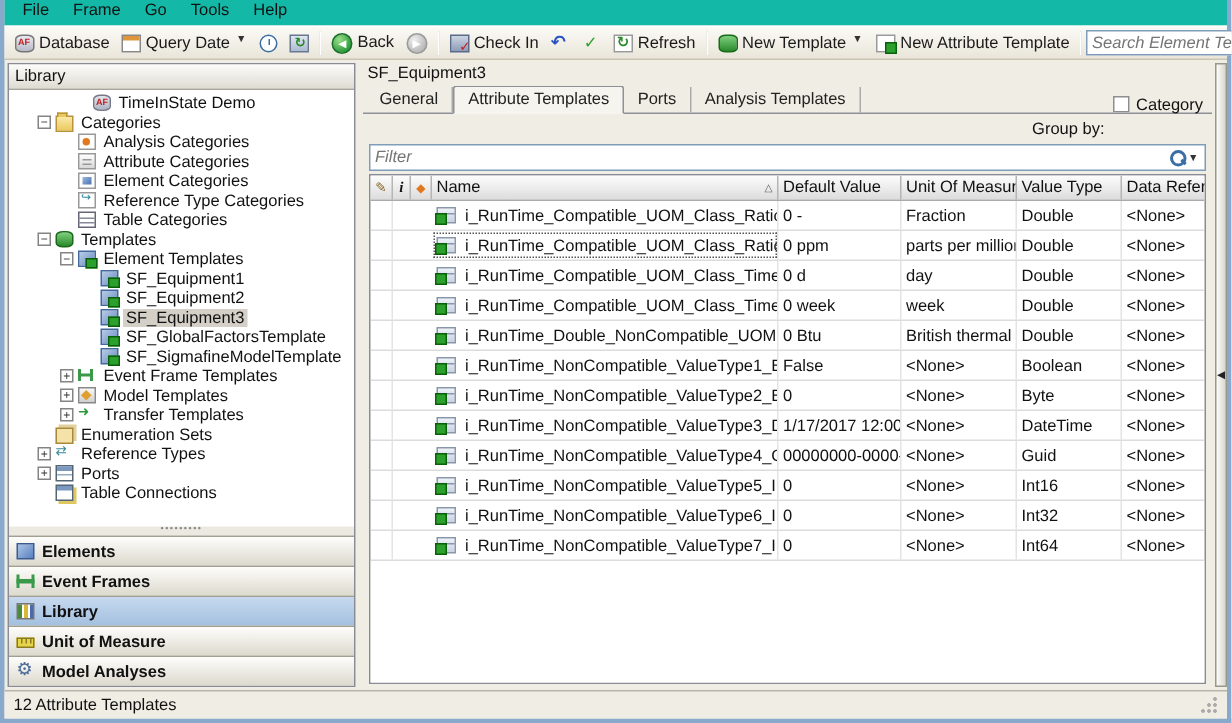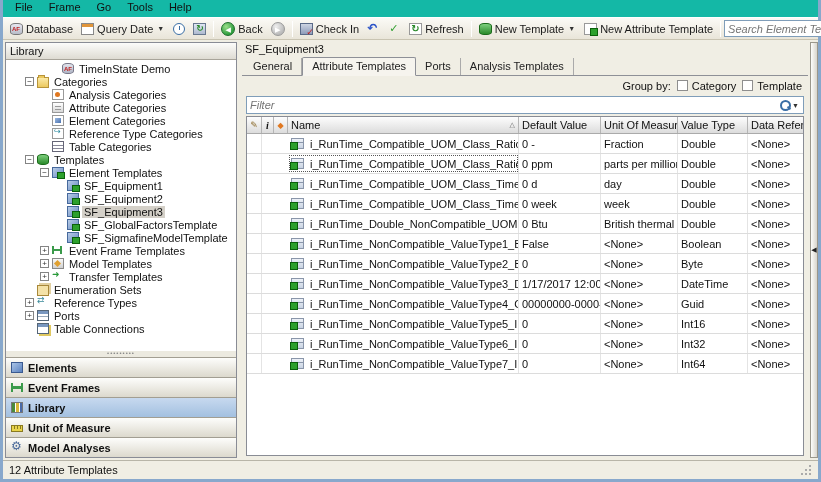--- a/index.html
+++ b/index.html
@@ -19,21 +19,21 @@
   .win-btn { width:17px; height:14px; background:linear-gradient(#fdfdfb,#d9d6cf);
     border:1px solid #8a8a8a; border-radius:2px; font-size:9px; line-height:12px; text-align:center; font-weight:bold; color:#222; }
 
   
   .menubar { height:17px; display:flex; align-items:flex-start; background:#14b8a6; padding-left:4px; flex:0 0 auto; }
   .menu-item { padding:1px 8px; }
 
   
   .toolbar { height:23px; display:flex; align-items:center; background:linear-gradient(#fbfaf6,#e9e5d9);
     border-top:1px solid #fff; border-bottom:1px solid #c9c4b2; padding:0 3px; flex:0 0 auto; white-space:nowrap; }
-  .tb-btn { display:flex; align-items:center; gap:3px; padding:2px 4px; border-radius:2px; }
+  .tb-btn { display:flex; align-items:flex-start; gap:3px; padding:2px 4px; border-radius:2px; }
   .tb-sep { width:1px; height:16px; background:#b9b4a2; border-right:1px solid #fff; margin:0 3px; }
   .drop-arrow { font-size:7px; color:#333; padding:0 1px; }
   .tb-label { color:#1a1a1a; }
   .spacer { flex:1 1 auto; }
   .searchbox { display:flex; align-items:center; width:158px; height:17px; background:#fff;
     border:1px solid #7f9db9; padding:0 3px; margin-right:4px; }
   .searchbox input { border:none; outline:none; flex:1; font:italic 11px "Liberation Sans",sans-serif; color:#9a9a9a; min-width:0; }
 
   
   .mi { display:inline-block; width:13px; height:12px; position:relative; flex:0 0 auto; }
@@ -393,21 +393,21 @@
     <div class="main-panel">
       <div class="main-title">SF_Equipment3</div>
       <div class="tabstrip">
           <span class="tab">General</span>
           <span class="tab active">Attribute Templates</span>
           <span class="tab">Ports</span>
           <span class="tab">Analysis Templates</span>
         </div>
       <div class="groupby-row">
         <span>Group by:</span>
-        <span id="groupby-options" style="display:flex;gap:6px;">
+        <span id="groupby-options" style="display:flex;gap:20px;flex-direction:column;">
             <span class="cb-item">
               <span class="cb"></span>
               <span>Category</span>
             </span>
             <span class="cb-item">
               <span class="cb"></span>
               <span>Template</span>
             </span>
           </span>
       </div>

